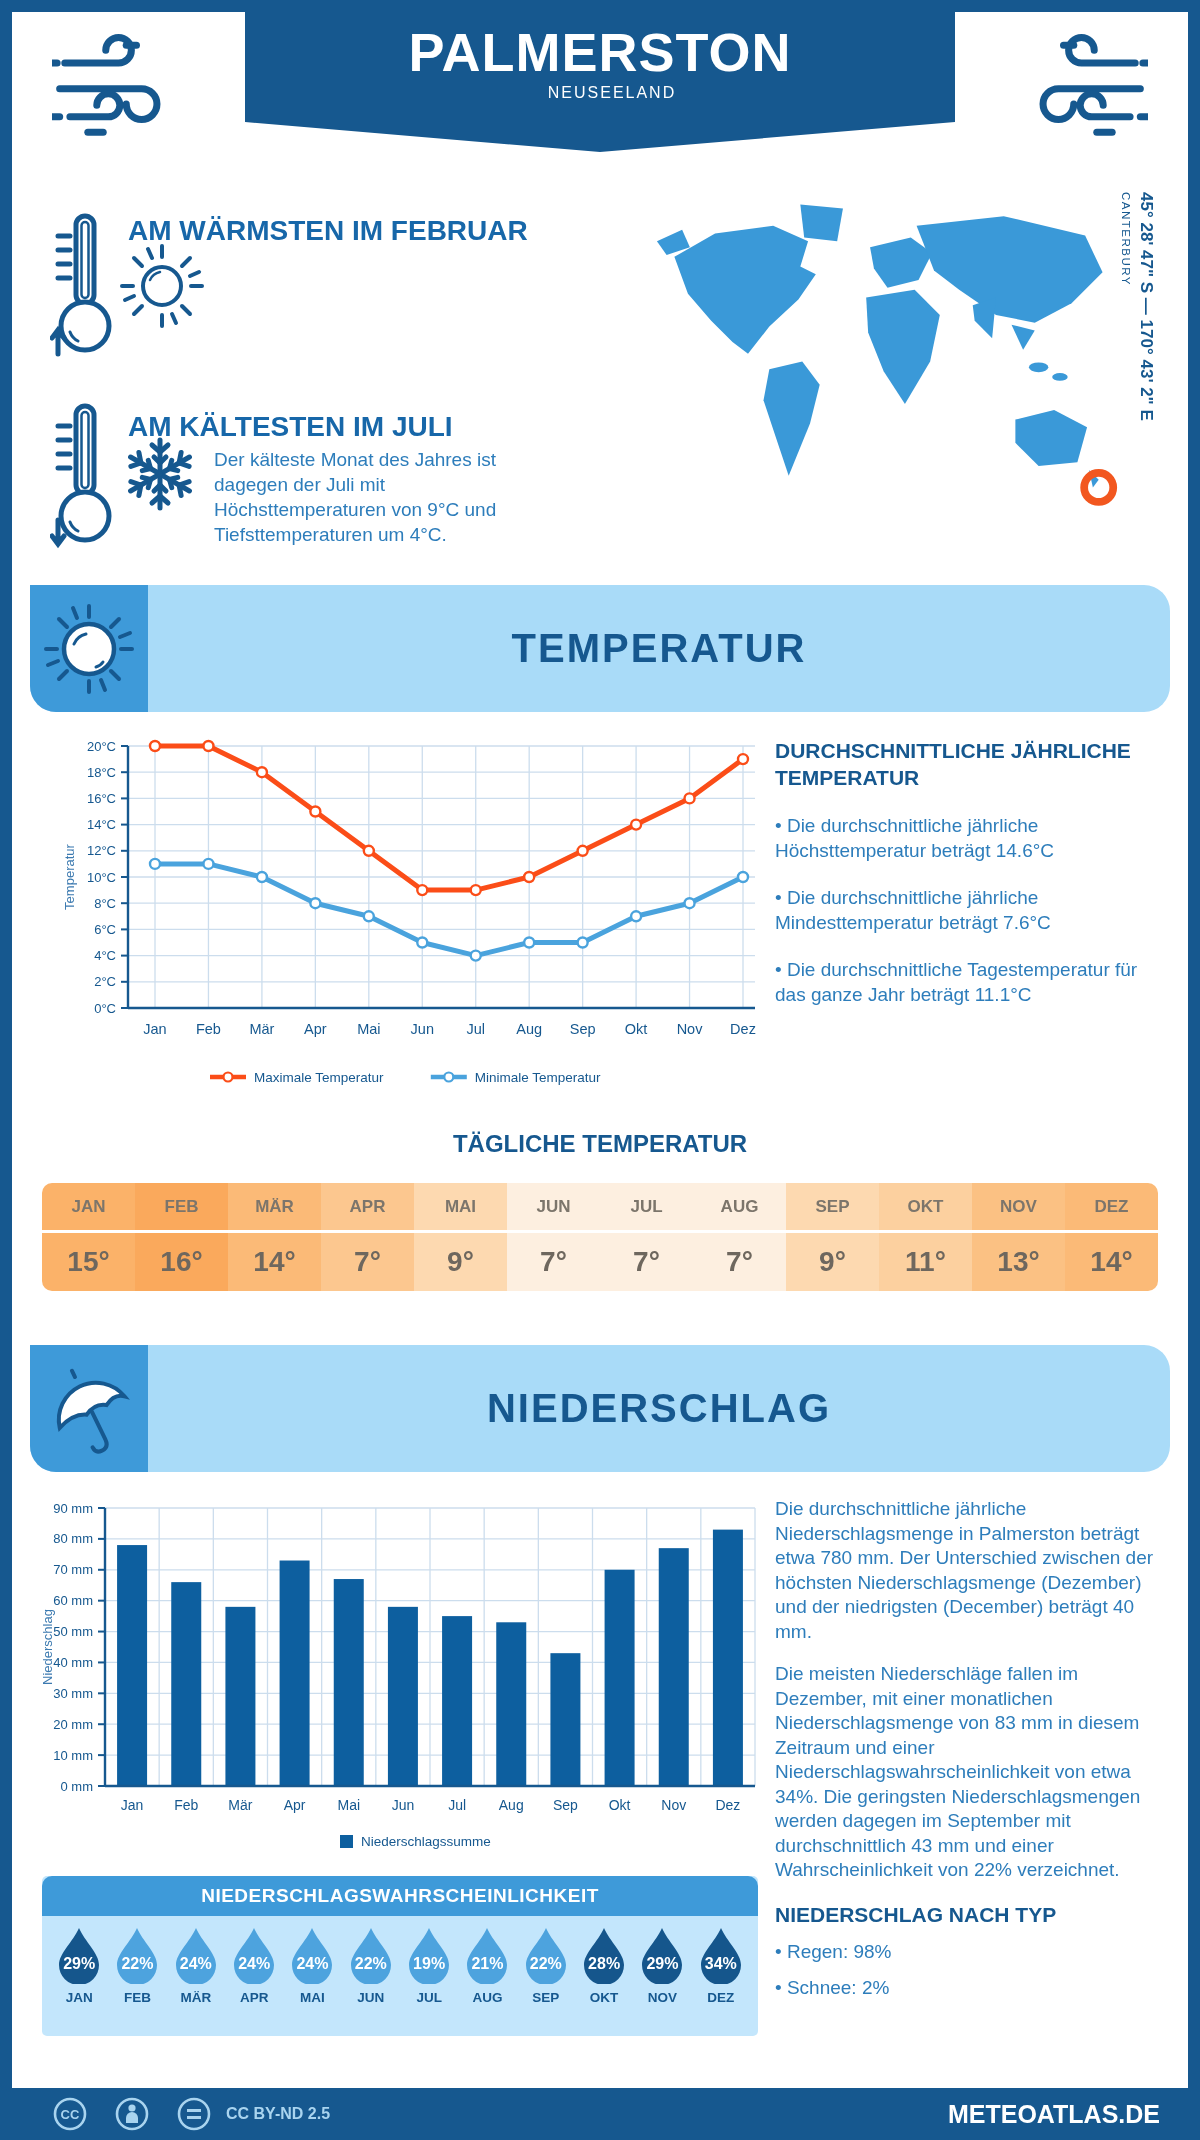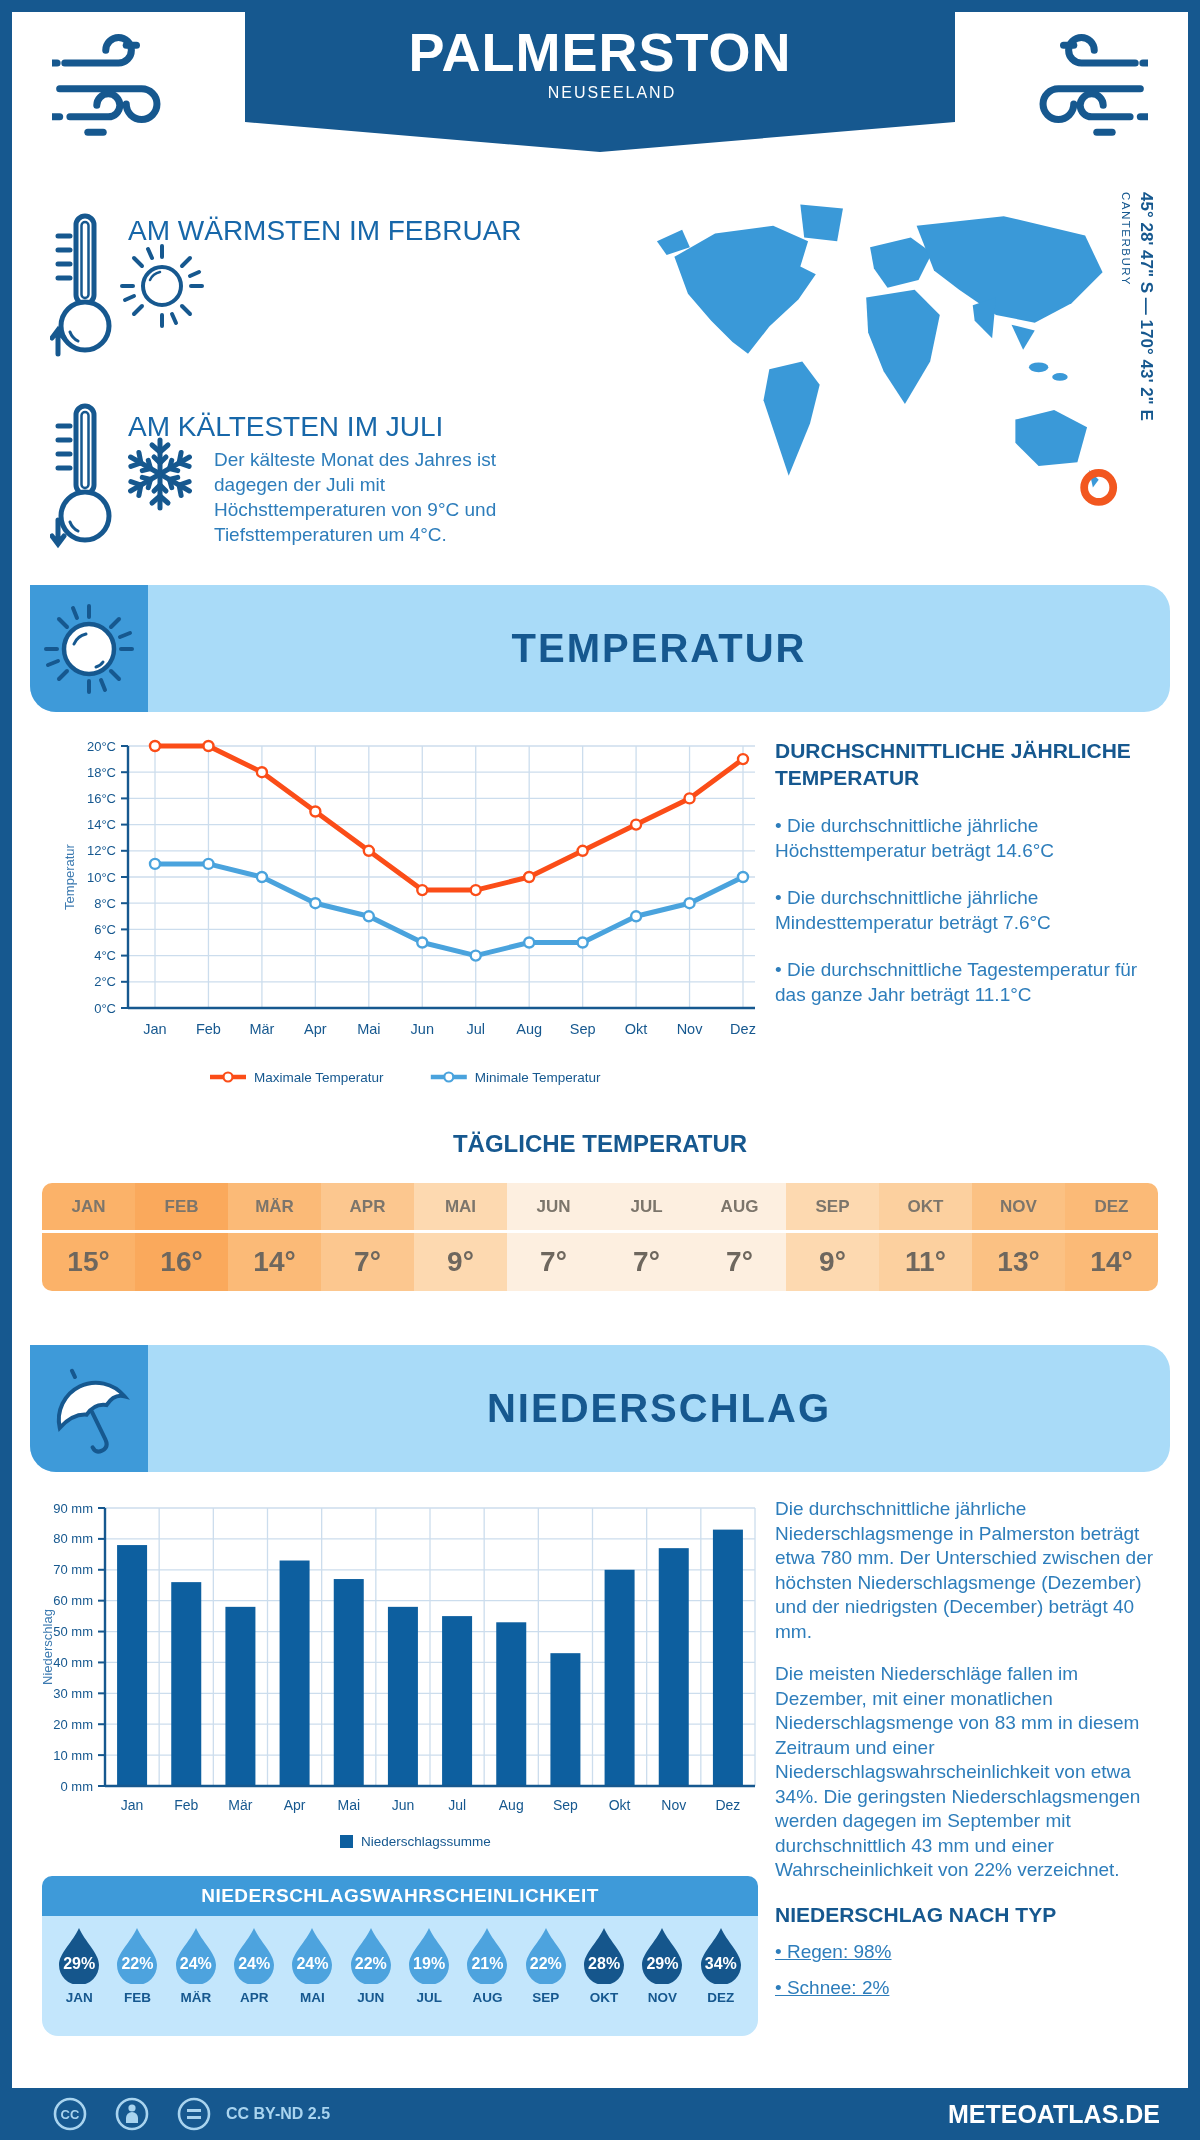--- a/index.html
+++ b/index.html
@@ -9,55 +9,55 @@
   .abs{position:absolute;}
 
   
   .banner{position:absolute;left:245px;top:12px;width:710px;height:110px;background:#16588f;text-align:center;}
   .banner::after{content:"";position:absolute;left:0;top:110px;width:0;height:0;
                  border-left:355px solid transparent;border-right:355px solid transparent;border-top:30px solid #16588f;}
   .page-title{color:#fff;font-size:54px;font-weight:bold;letter-spacing:1px;margin:0;padding-top:10px;line-height:60px;}
   .page-subtitle{color:#fff;font-size:16px;letter-spacing:2px;margin-top:2px;padding-left:24px;}
 
   
-  .fact-heading{position:absolute;font-size:28px;font-weight:normal;color:#1767a9;white-space:nowrap;}
+  .fact-heading{position:absolute;font-size:28px;font-weight:bold;color:#1767a9;white-space:nowrap;}
   .fact-body{position:absolute;font-size:19px;line-height:25px;color:#2d7dbb;}
 
   
   .coords{position:absolute;left:1156px;top:192px;transform:rotate(90deg);transform-origin:0 0;white-space:nowrap;}
   .coords .main{font-size:17px;font-weight:bold;color:#16588f;}
   .coords .sub{font-size:11.5px;letter-spacing:1.5px;color:#16588f;margin-top:4px;}
 
   
   .sec-banner{position:absolute;left:30px;width:1140px;height:127px;background:#a9dbf8;border-radius:0 26px 26px 26px;}
   .sec-banner .iconbox{position:absolute;left:0;top:0;width:118px;height:127px;background:#3e9ad9;border-radius:0 0 0 26px;
                        display:flex;align-items:center;justify-content:center;}
   .sec-banner .sec-title{position:absolute;left:118px;right:0;top:0;height:127px;line-height:127px;text-align:center;
                          font-size:40px;font-weight:bold;letter-spacing:2px;color:#16588f;}
 
   svg text{font-family:"Liberation Sans","DejaVu Sans",sans-serif;}
 
   
   .col-head{font-size:21px;font-weight:bold;color:#16588f;line-height:27px;}
   .col-bullet{font-size:19px;line-height:25px;color:#2d7dbb;margin-top:22px;}
   .para{font-size:19px;line-height:24.5px;color:#2d7dbb;margin:0 0 18px 0;}
-  .type-item{font-size:19px;line-height:25px;color:#2d7dbb;margin-top:11px;text-decoration:underline;}
+  .type-item{font-size:19px;line-height:25px;color:#2d7dbb;margin-top:11px;}
 
   
   .daily-heading{position:absolute;left:0;top:1130px;width:1200px;text-align:center;
                  font-size:24px;font-weight:bold;color:#16588f;}
   .daily-table{position:absolute;left:42px;top:1183px;width:1116px;height:108px;display:flex;
                border-radius:10px;overflow:hidden;}
   .daily-col{flex:1;display:flex;flex-direction:column;}
   .daily-col .dh{height:47px;line-height:47px;text-align:center;font-size:17px;font-weight:bold;color:#7c756b;
                  border-bottom:3px solid #ffffff;}
   .daily-col .dv{height:58px;line-height:58px;text-align:center;font-size:28px;font-weight:bold;color:#6e675e;}
 
   
-  .prob-panel{position:absolute;left:42px;top:1876px;width:716px;height:160px;background:#c3e6fc;border-radius:16px;}
+  .prob-panel{position:absolute;left:42px;top:1876px;width:716px;height:160px;background:#c3e6fc;border-radius:5px;}
   .prob-header{height:40px;line-height:40px;background:#3e9ad9;border-radius:10px 10px 0 0;text-align:center;
                color:#ffffff;font-size:19px;font-weight:bold;letter-spacing:0.5px;}
   .drops{display:flex;padding:10px 8px 0 8px;align-items:flex-end;}
   .drop-cell{flex:1;text-align:center;position:relative;}
   .drop-cell .pct{position:absolute;left:0;right:0;top:29px;color:#ffffff;font-size:16px;font-weight:bold;}
   .drop-cell .mon{margin-top:2px;font-size:13.5px;font-weight:bold;color:#16588f;}
 
   
   .footer{position:absolute;left:0;bottom:0;width:1200px;height:52px;background:#16588f;
           display:flex;align-items:center;}

